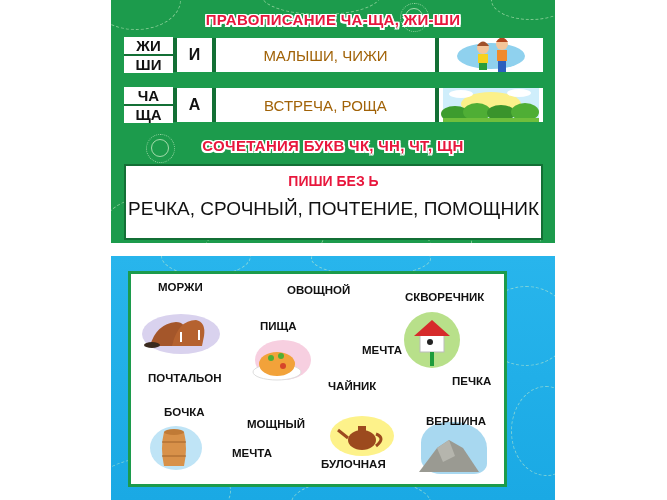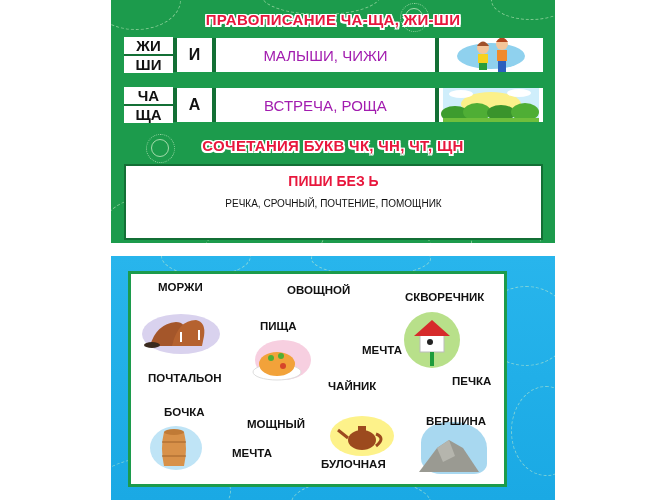--- a/index.html
+++ b/index.html
@@ -23,30 +23,30 @@
   .sun-icon::after { content: ""; position: absolute; left: -6px; top: -6px; width: 27px; height: 27px; border: 1.5px dotted rgba(220,245,210,0.6); border-radius: 50%; }
 
   .rule-row {
     position: absolute; left: 124px; height: 34px; width: 419px;
     display: flex; gap: 4px; background: #136f35; padding: 0;
   }
   .cell { background: #fff; height: 100%; display: flex; align-items: center; justify-content: center; }
   .cell.syll { width: 49px; flex-direction: column; gap: 2px; background: #136f35; }
   .cell.syll .s { background: #fff; width: 100%; flex: 1; display: flex; align-items: center; justify-content: center; font-weight: 700; font-size: 15px; color: #111; }
   .cell.vowel { width: 35px; font-weight: 700; font-size: 16px; color: #111; }
-  .cell.words { width: 219px; font-size: 15px; color: #a21caf; }
+  .cell.words { width: 219px; font-size: 15px; color: #a16207; }
   .cell.pic { width: 104px; position: relative; overflow: hidden; }
 
   .rule-box {
     position: absolute; left: 124px; top: 164px; width: 419px; height: 76px;
     background: #fff; border: 2px solid #136f35;
     text-align: center;
   }
   .rule-box .sub { color: #e8173d; font-weight: 700; font-size: 14px; margin-top: 7px; }
-  .rule-box .ex { color: #111; font-size: 10px; margin-top: 9px; }
+  .rule-box .ex { color: #111; font-size: 19px; margin-top: 9px; }
 
   
   .blue-card {
     position: absolute; left: 111px; top: 256px; width: 444px; height: 244px;
     background: linear-gradient(180deg, #28b5ec 0%, #1aa9e4 100%);
     overflow: hidden;
   }
   .word-box {
     position: absolute; left: 17px; top: 15px; width: 379px; height: 216px;
     background: #fff; border: 3px solid #1c9b4c;

